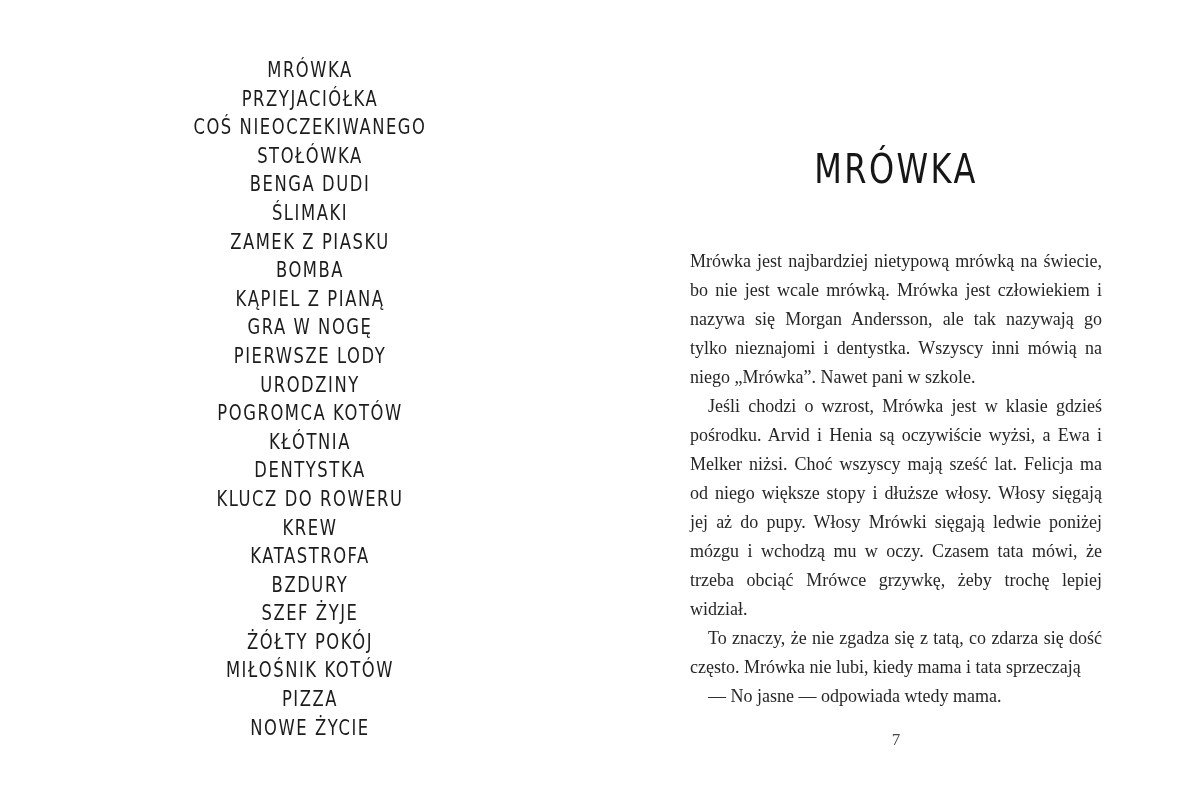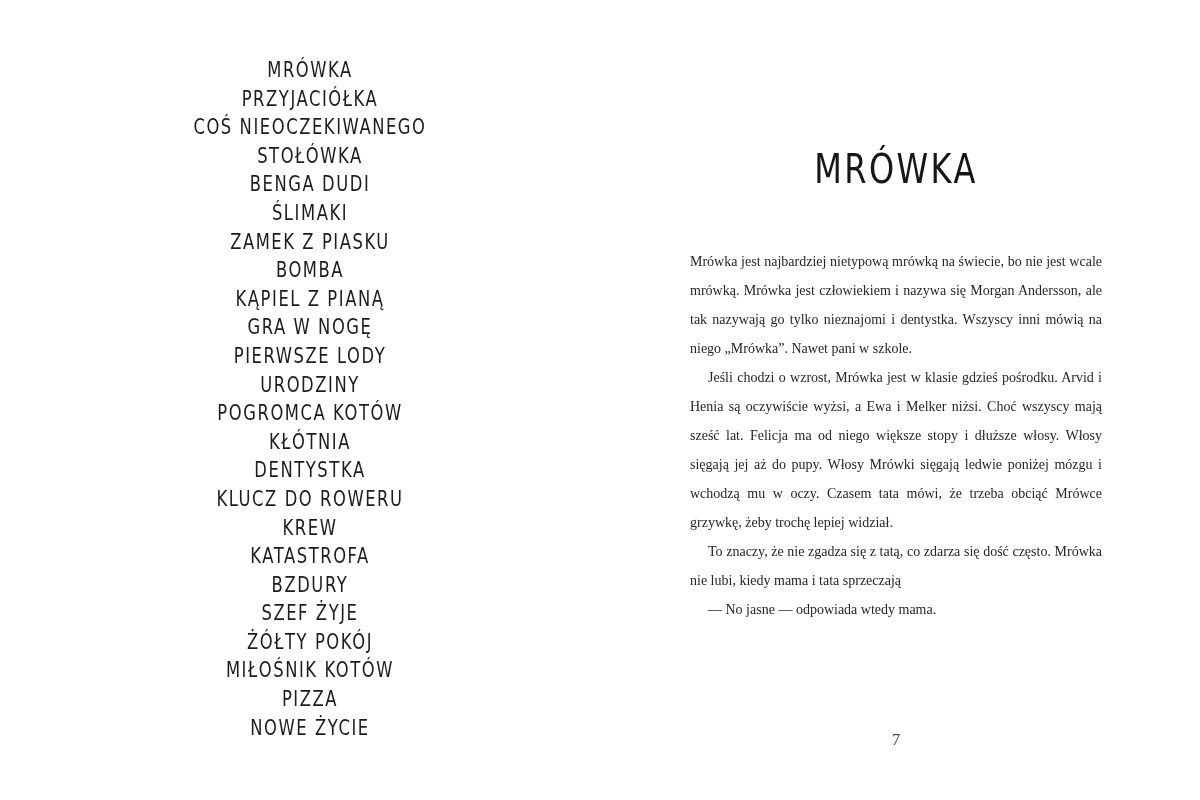--- a/index.html
+++ b/index.html
@@ -44,21 +44,21 @@
     color: #161616;
     transform: scaleX(0.80);
     transform-origin: 50% 50%;
     white-space: nowrap;
   }
   .body-text {
     position: absolute;
     left: 690px; top: 247px;
     width: 412px;
     font-family: "Liberation Serif", serif;
-    font-size: 14px;
+    font-size: 18px;
     line-height: 29px;
     text-align: justify;
     color: #262626;
   }
   .body-text p {
     margin: 0;
     text-indent: 18px;
   }
   .body-text p:first-child { text-indent: 0; }
   .page-number {

